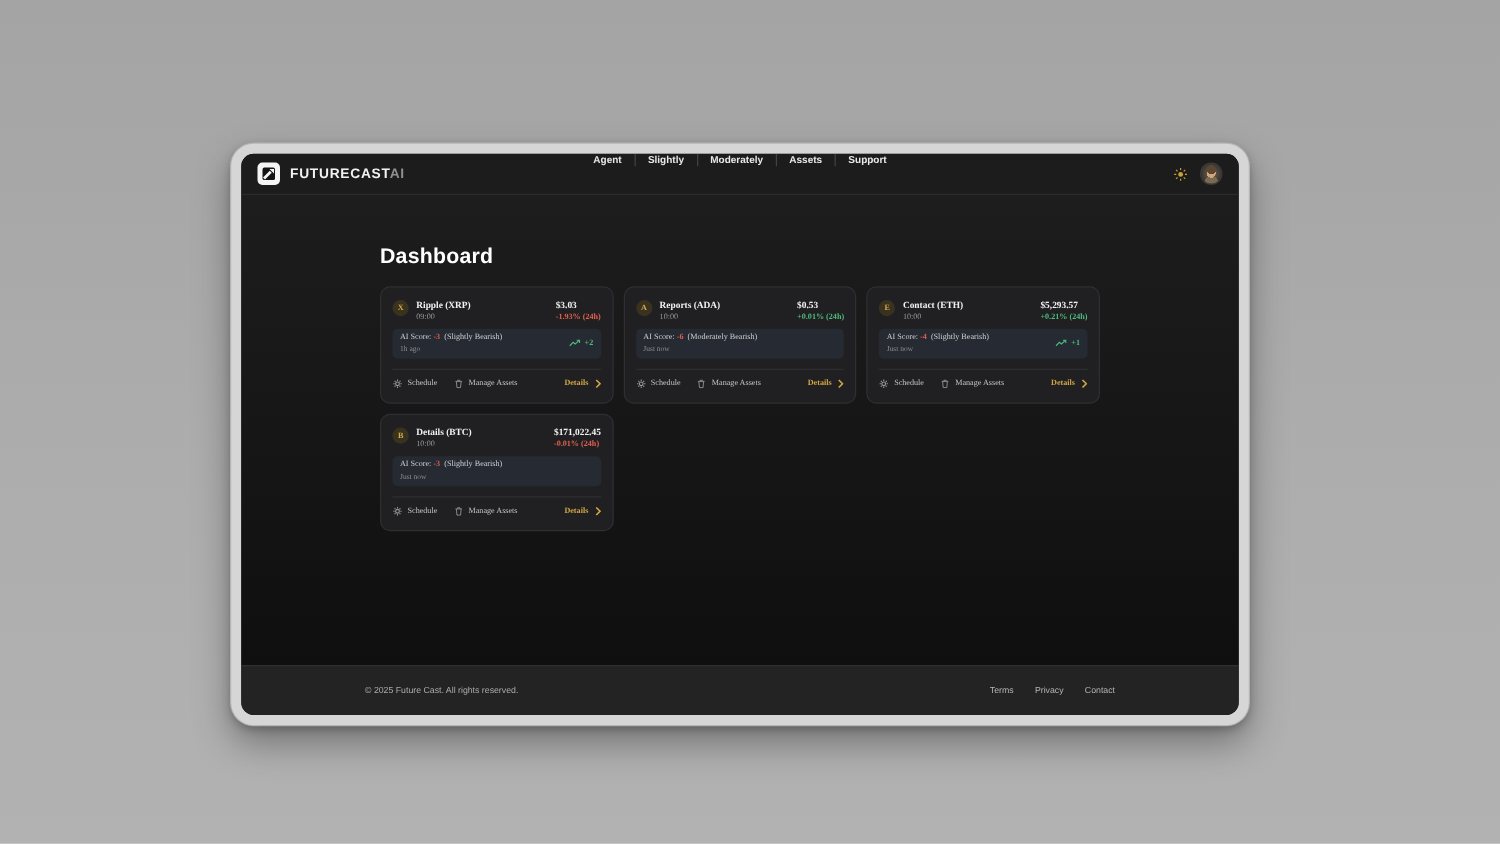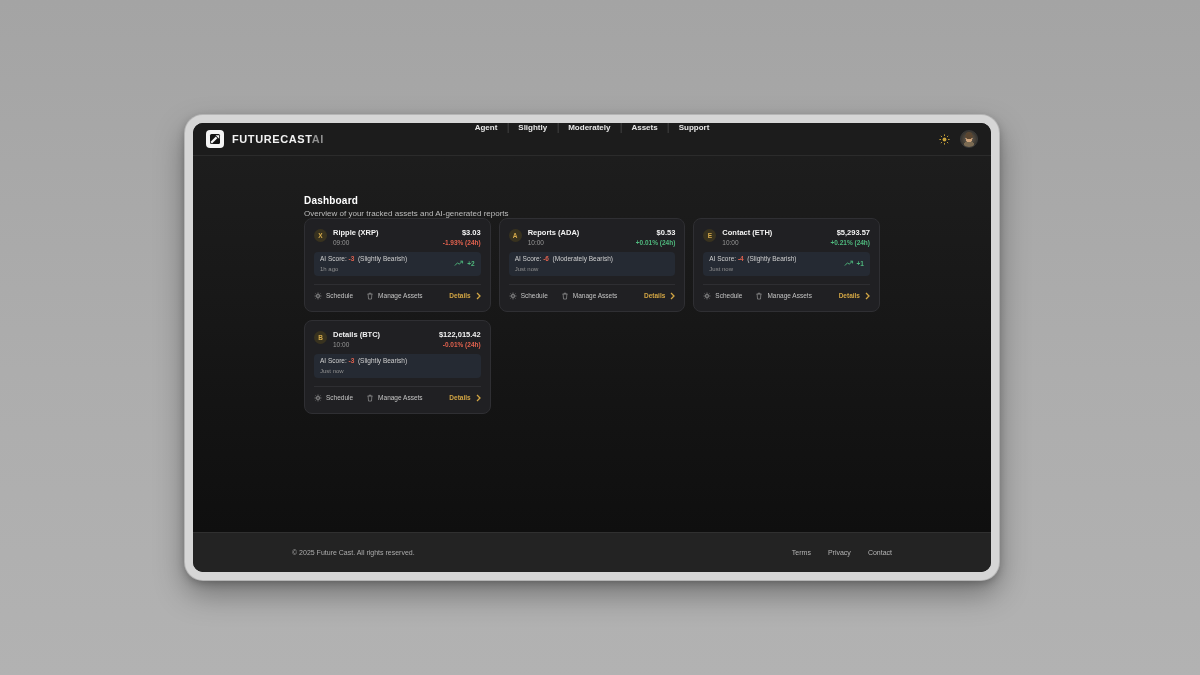--- a/index.html
+++ b/index.html
@@ -57,47 +57,47 @@
     border:1px solid #3a3a3a; cursor:pointer;
   }
 
   
   .content {
     flex:1 1 auto;
     background:linear-gradient(180deg,#1d1d1d 0%,#171717 45%,#0f0f0f 100%);
     padding-top:39px;
   }
   .container { width:576px; margin:0 auto; }
-  .page-title { font-size:10px; font-weight:700; color:#ffffff; letter-spacing:.2px; }
+  .page-title { font-size:17px; font-weight:700; color:#ffffff; letter-spacing:.2px; }
   .page-sub { font-size:8px; color:#bdbdbd; margin-top:3px; }
 
   .grid {
-    margin-top:0;
-    display:grid; grid-template-columns:repeat(3,1fr); gap:8px;
+    margin-top:14px;
+    display:grid; grid-template-columns:repeat(3,1fr); gap:8px;font-family:Liberation Serif, serif;
   }
   .card {
     background:#202023;
     border:1px solid #2f2f33;
     border-radius:8px;
     padding:9px 9px 8px 9px;
     min-height:94px;
     display:flex; flex-direction:column;
   }
   .card-head { display:flex; align-items:flex-start; }
   .coin {
     width:13px; height:13px; border-radius:50%;
     background:#38321f; color:#d6ab4b;
     font-size:6.5px; font-weight:700;
     display:flex; align-items:center; justify-content:center;
     margin-top:1px; flex:0 0 13px;
   }
   .coin-meta { margin-left:6px; }
   .coin-name { font-size:7.5px; font-weight:700; color:#f2f2f2; white-space:nowrap; }
   .coin-time { font-size:6.5px; color:#979797; margin-top:2px; }
-  .price-wrap { margin-left:auto; text-align:right; }
+  .price-wrap { margin-left:auto; text-align:left; }
   .price { font-size:7.5px; font-weight:700; color:#f2f2f2; }
   .change { font-size:6.5px; margin-top:2px; font-weight:600; }
   .neg { color:#e0614e; }
   .pos { color:#4fb97e; }
 
   .ai-strip {
     margin-top:6px;
     background:#252a33;
     border-radius:4px;
     padding:4px 6px;
@@ -172,21 +172,20 @@
           </g>
         </svg>
       </div>
       <div class="avatar"></div>
     </div>
   </div>
 
   <div class="content">
     <div class="container">
       <div class="page-title">Dashboard</div>
-      <div class="page-sub">Overview of your tracked assets and AI-generated reports</div>
 
       <div class="grid">
 
         <div class="card">
           <div class="card-head">
             <div class="coin">X</div>
             <div class="coin-meta">
               <div class="coin-name">Ripple (XRP)</div>
               <div class="coin-time">09:00</div>
             </div>
@@ -363,21 +362,21 @@
         </div>
 
         <div class="card">
           <div class="card-head">
             <div class="coin">B</div>
             <div class="coin-meta">
               <div class="coin-name">Details (BTC)</div>
               <div class="coin-time">10:00</div>
             </div>
             <div class="price-wrap">
-              <div class="price">$122,015.42</div>
+              <div class="price">$171,022.45</div>
               <div class="change neg">-0.01% (24h)</div>
             </div>
           </div>
           <div class="ai-strip">
             <div class="ai-lines">
               <div class="ai-line1"><span>AI Score:</span> <span class="ai-score neg">-3</span>&nbsp; <span>(Slightly Bearish)</span></div>
               <div class="ai-updated">Just now</div>
             </div>
           </div>
           <hr class="card-divider">

